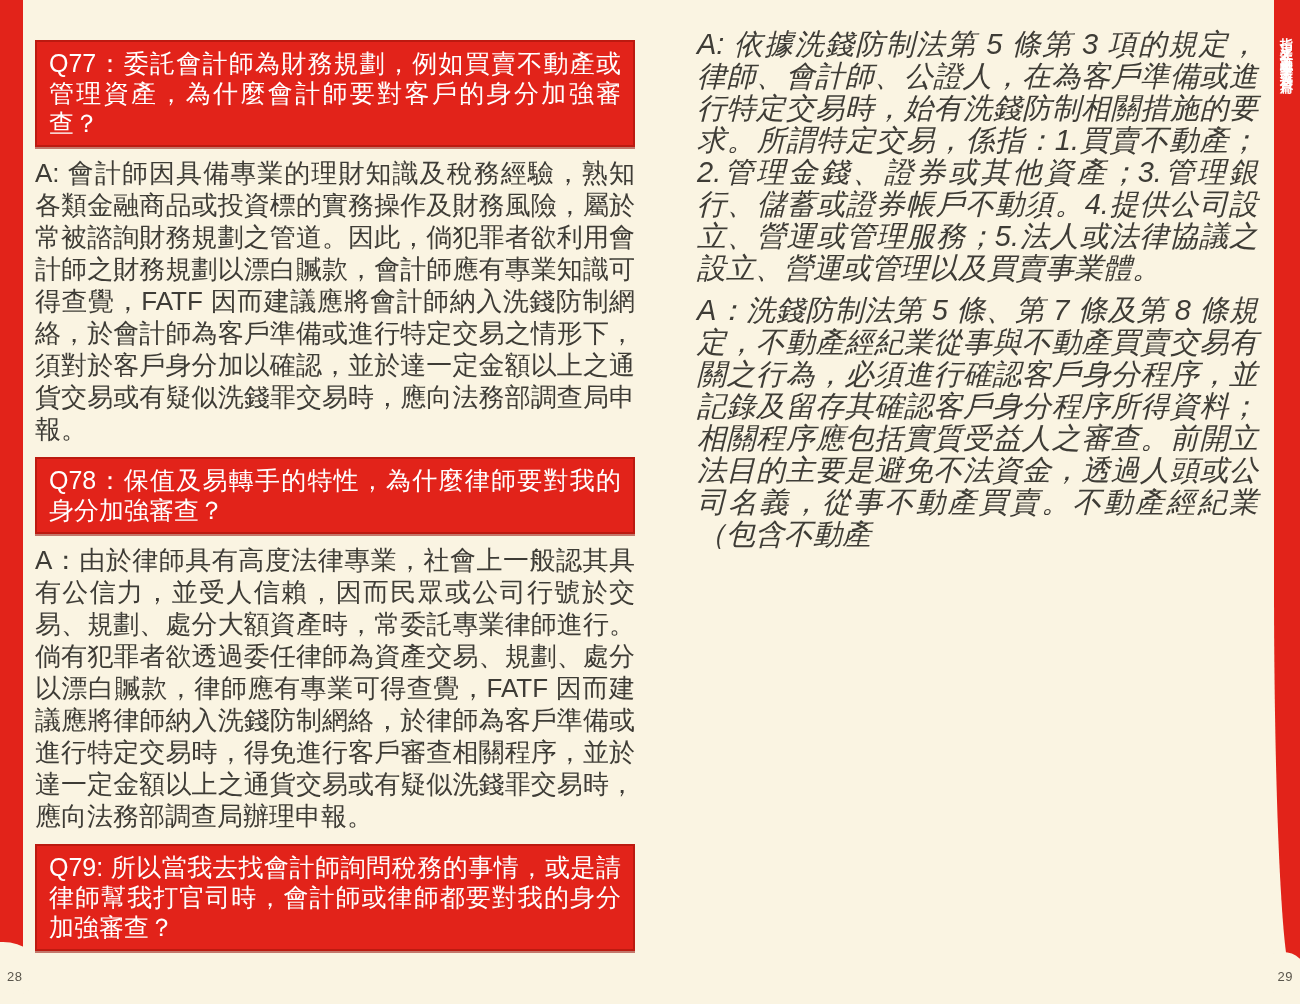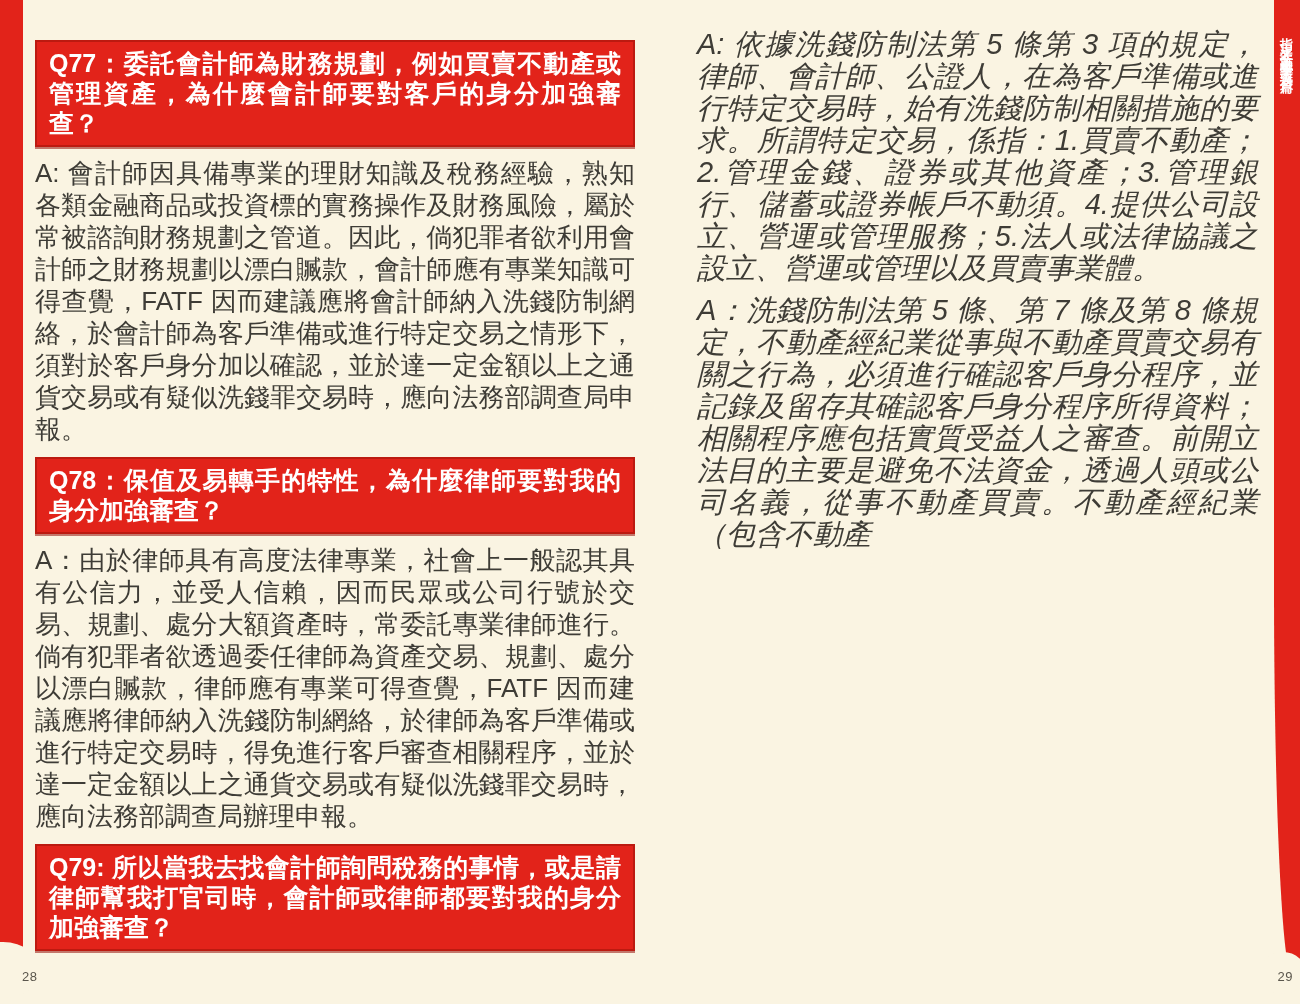--- a/index.html
+++ b/index.html
@@ -15,21 +15,21 @@
   .bar{position:absolute;top:0;background:#e2231a;}
   .bar-left{left:0;width:23px;height:976px;}
   .bar-right{right:0;width:26px;height:976px;border-bottom-left-radius:70% 40%;}
   .bar-cut{position:absolute;background:#faf4e2;border-radius:50%;}
   .cut-left{left:-34px;top:942px;width:74px;height:56px;}
   .cut-right{right:-6px;top:952px;width:46px;height:42px;}
   .page-num{
     position:absolute;top:969px;
     font-size:13px;color:#5a564c;letter-spacing:0.5px;
   }
-  .page-num-left{left:22px;}
+  .page-num-left{left:7px;}
   .page-num-right{right:7px;margin-left:36px;}
   .side-tab-label{
     position:absolute;top:27px;right:5px;
     writing-mode:vertical-rl;
     color:#ffffff;font-size:13px;letter-spacing:4px;
     font-weight:bold;
   }
   
   .content{
     position:absolute;left:35px;top:0;
@@ -43,21 +43,21 @@
     text-align:justify;text-justify:inter-ideograph;
     margin:0 0 10px 0;
     letter-spacing:0px;
   }
   .col-right .body-para{font-size:29px;font-style:italic;}
   .q-box{
     background:#e2231a;
     border:2px solid #bc1a10;
     box-shadow:0 2px 0 rgba(150,16,9,.55);
     color:#ffffff;
-    font-weight:bold;
+    font-weight:normal;
     font-size:25px;line-height:30px;
     padding:6px 12px 7px 12px;
     margin:12px 0 10px 0;
     text-align:justify;text-justify:inter-ideograph;
   }
 </style>
 </head>
 <body>
 
 <div class="content">

